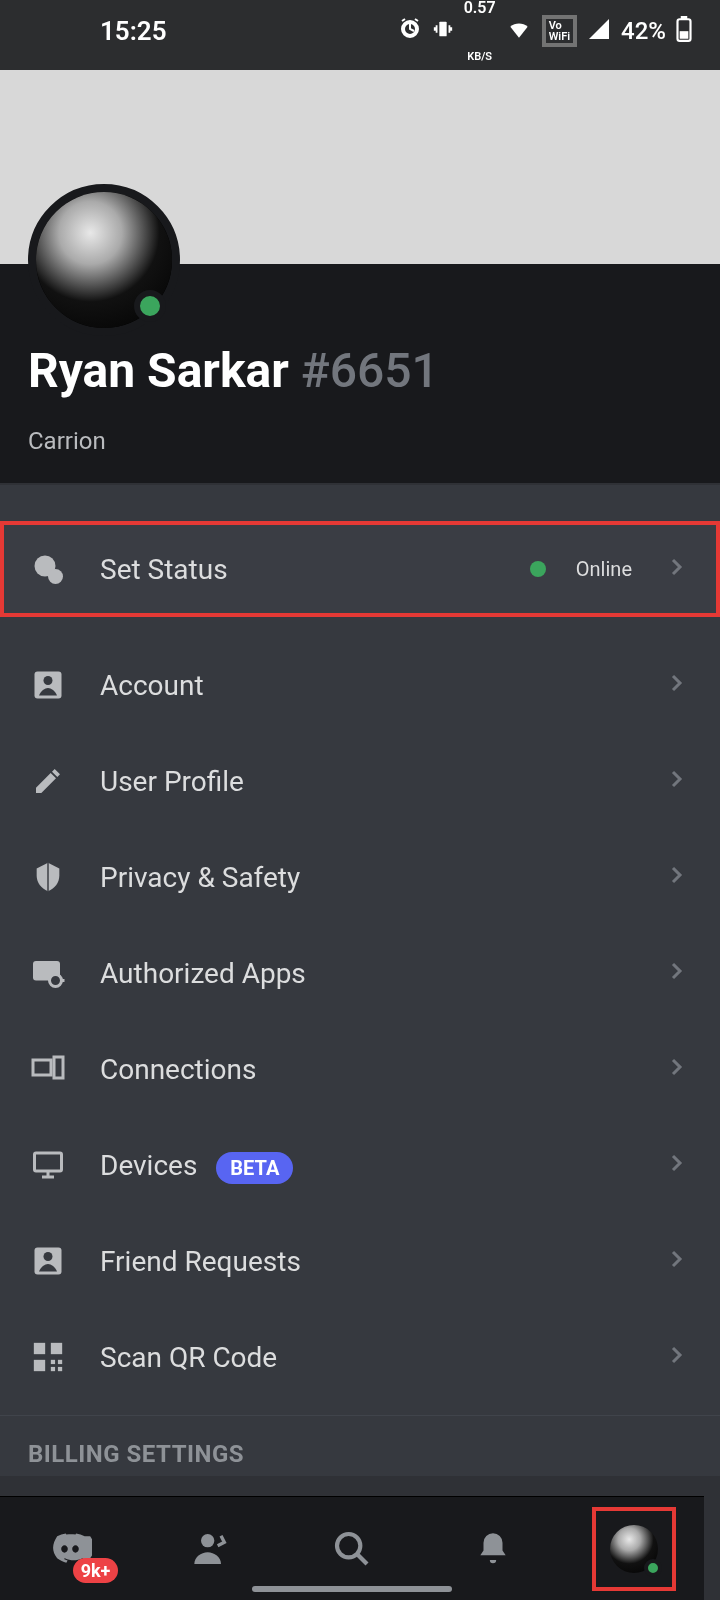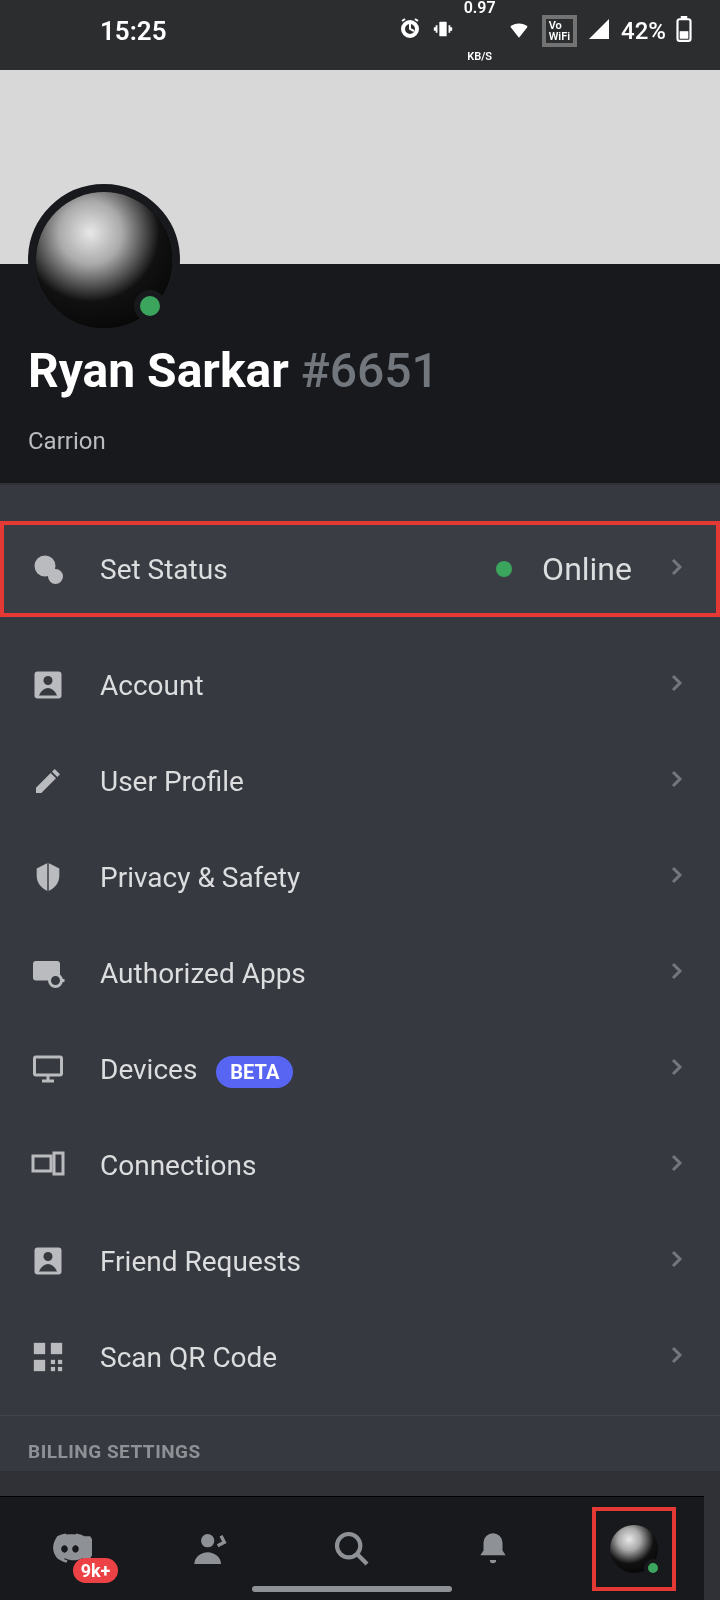--- a/index.html
+++ b/index.html
@@ -81,21 +81,21 @@
   color: #b9bbbe;
 }
 
 
 .settings-list {
   background: #36393f;
   margin-top: 2px;
 }
 .section-header {
   padding: 24px 28px 8px;
-  font-size: 19px;
+  font-size: 24px;
   font-weight: 700;
   color: #8e9297;
   letter-spacing: 0.5px;
 }
 .settings-item {
   display: flex;
   align-items: center;
   padding: 28px 28px;
   gap: 32px;
 }
@@ -116,21 +116,21 @@
 }
 .item-label {
   flex: 1;
   font-size: 28px;
   color: #dcddde;
 }
 .item-value {
   display: flex;
   align-items: center;
   gap: 30px;
-  font-size: 32px;
+  font-size: 20px;
   color: #dcddde;
 }
 .online-dot {
   width: 16px;
   height: 16px;
   border-radius: 50%;
   background: #3ba55d;
 }
 .beta-badge {
   background: #5865f2;
@@ -229,21 +229,21 @@
           <path d="M12 4a8 8 0 100 16 8 8 0 000-16zm0 14a6 6 0 110-12 6 6 0 010 12zM12 7v5l4 2M4 4l3-2M20 4l-3-2" stroke="#fff" stroke-width="2" fill="none"></path>
         </svg>
     </span>
     <span>
       <svg width="22" height="22" viewBox="0 0 24 24" fill="#fff">
           <rect x="8" y="4" width="8" height="16" rx="1"></rect>
           <path d="M5 8v8M3 10v4M19 8v8M21 10v4" stroke="#fff" stroke-width="2"></path>
         </svg>
     </span>
     <span style="font-size:16px; line-height:1; text-align:center;">
-      <div>0.97</div>
+      <div>0.57</div>
       <div style="font-size:11px;margin-top:35px;">KB/S</div>
     </span>
     <span>
       <svg width="26" height="26" viewBox="0 0 24 24" fill="#fff">
           <path d="M12 20l8-10c-4.4-4-11.6-4-16 0l8 10z"></path>
         </svg>
     </span>
     <span style="border:4px solid #737373; font-size:11px; padding:1px 3px; line-height:1;">
       <div>Vo</div>
         <div>WiFi</div>
@@ -359,43 +359,43 @@
     <span class="chevron">
       <svg width="24" height="24" viewBox="0 0 24 24" fill="none" stroke="#72767d" stroke-width="3">
           <path d="M9 5l7 7-7 7"></path>
         </svg>
     </span>
   </div>
 
   <div class="settings-item">
     <span class="item-icon">
       <svg width="36" height="36" viewBox="0 0 24 24" fill="none" stroke="#b9bbbe" stroke-width="2">
+          <rect x="2" y="6" width="12" height="10"></rect>
+          <rect x="16" y="4" width="6" height="14"></rect>
+        </svg>
+    </span>
+    <span class="item-label">Connections</span>
+    <span class="chevron">
+      <svg width="24" height="24" viewBox="0 0 24 24" fill="none" stroke="#72767d" stroke-width="3">
+          <path d="M9 5l7 7-7 7"></path>
+        </svg>
+    </span>
+  </div>
+
+  <div class="settings-item">
+    <span class="item-icon">
+      <svg width="36" height="36" viewBox="0 0 24 24" fill="none" stroke="#b9bbbe" stroke-width="2">
           <rect x="3" y="4" width="18" height="12" rx="1"></rect>
           <path d="M8 20h8M12 16v4"></path>
         </svg>
     </span>
     <span class="item-label">
       <span>Devices</span>
       <span class="beta-badge">BETA</span>
     </span>
-    <span class="chevron">
-      <svg width="24" height="24" viewBox="0 0 24 24" fill="none" stroke="#72767d" stroke-width="3">
-          <path d="M9 5l7 7-7 7"></path>
-        </svg>
-    </span>
-  </div>
-
-  <div class="settings-item">
-    <span class="item-icon">
-      <svg width="36" height="36" viewBox="0 0 24 24" fill="none" stroke="#b9bbbe" stroke-width="2">
-          <rect x="2" y="6" width="12" height="10"></rect>
-          <rect x="16" y="4" width="6" height="14"></rect>
-        </svg>
-    </span>
-    <span class="item-label">Connections</span>
     <span class="chevron">
       <svg width="24" height="24" viewBox="0 0 24 24" fill="none" stroke="#72767d" stroke-width="3">
           <path d="M9 5l7 7-7 7"></path>
         </svg>
     </span>
   </div>
 
   <div class="settings-item">
     <span class="item-icon">
       <svg width="36" height="36" viewBox="0 0 24 24" fill="#b9bbbe">

